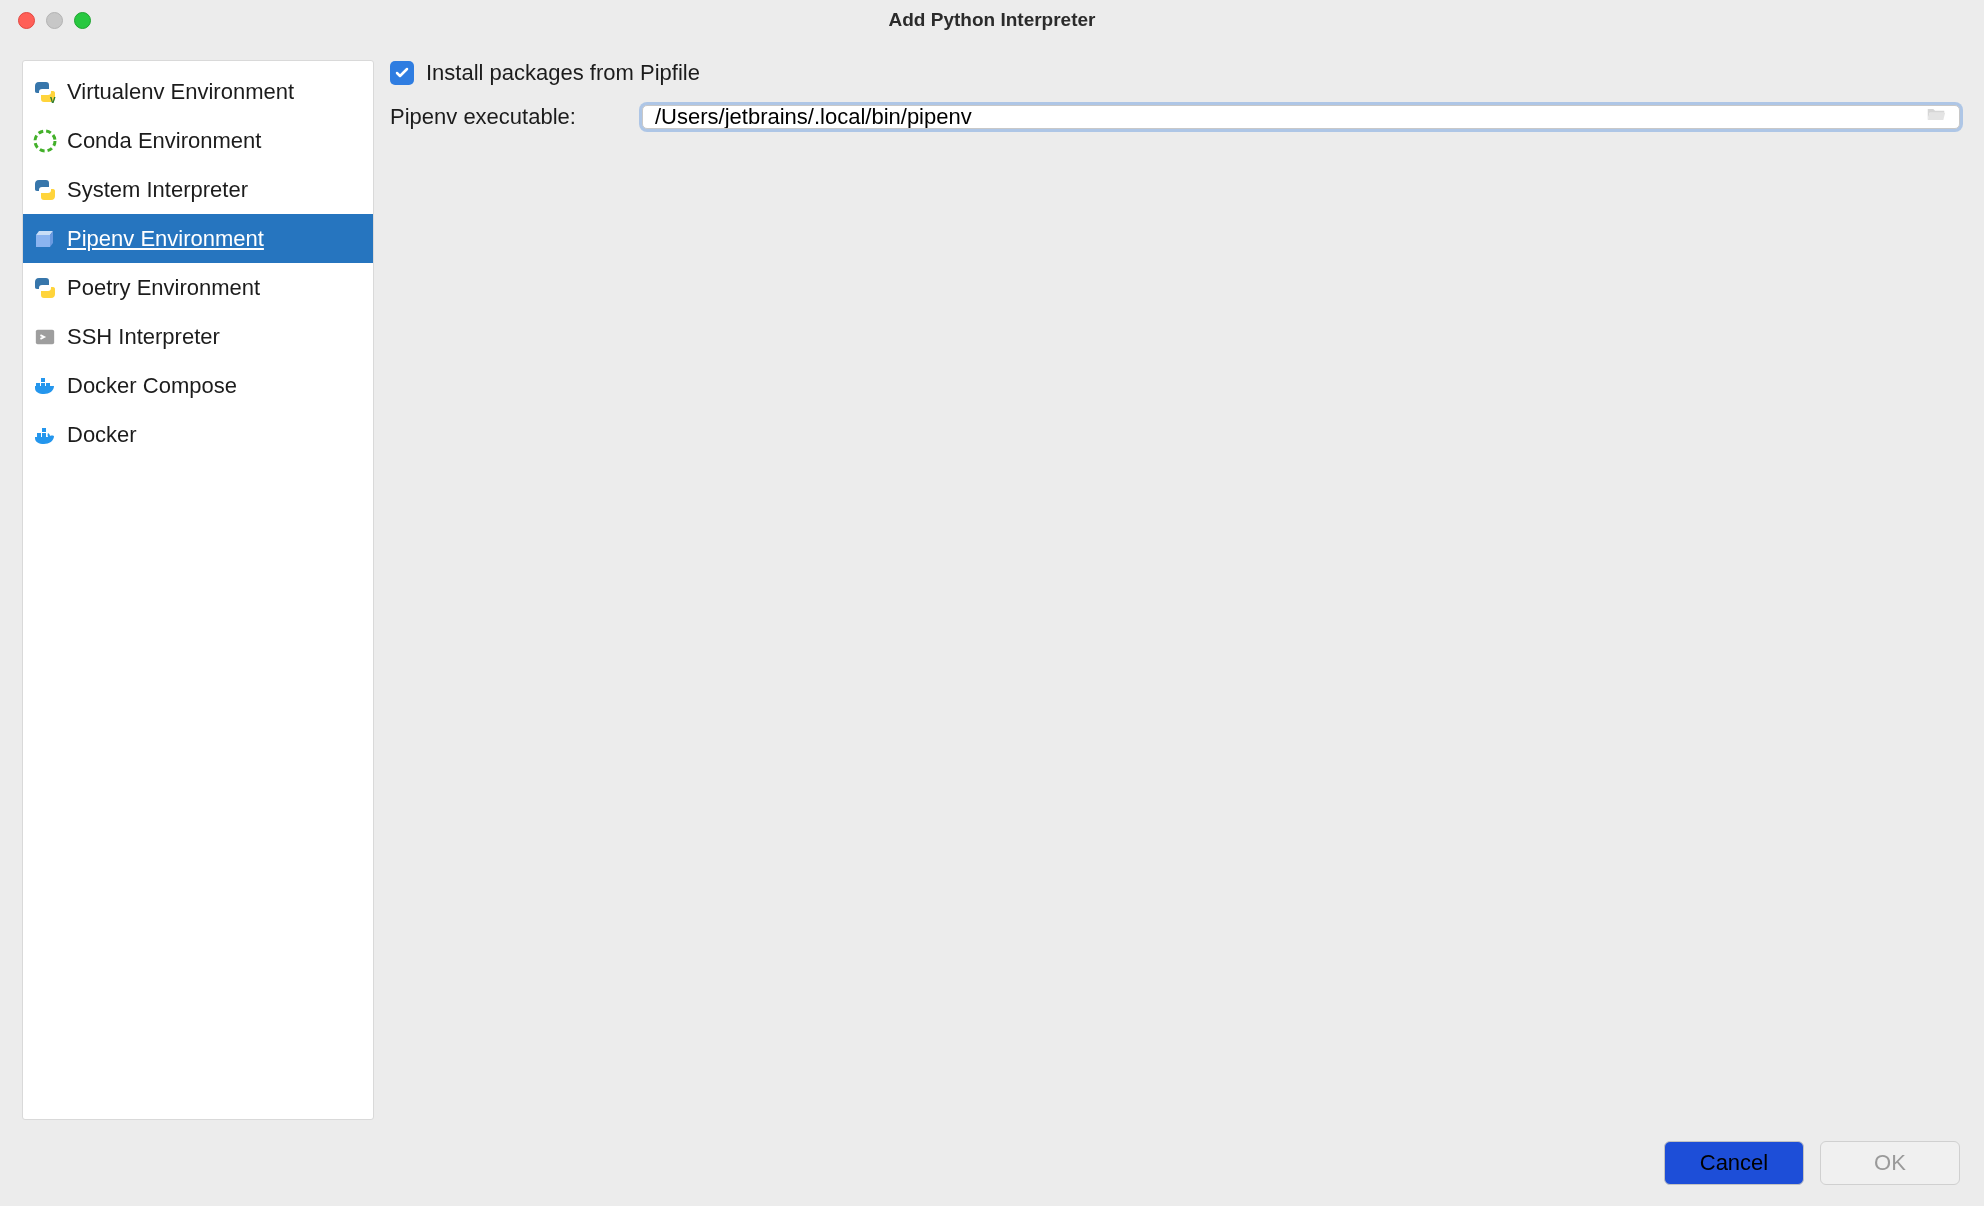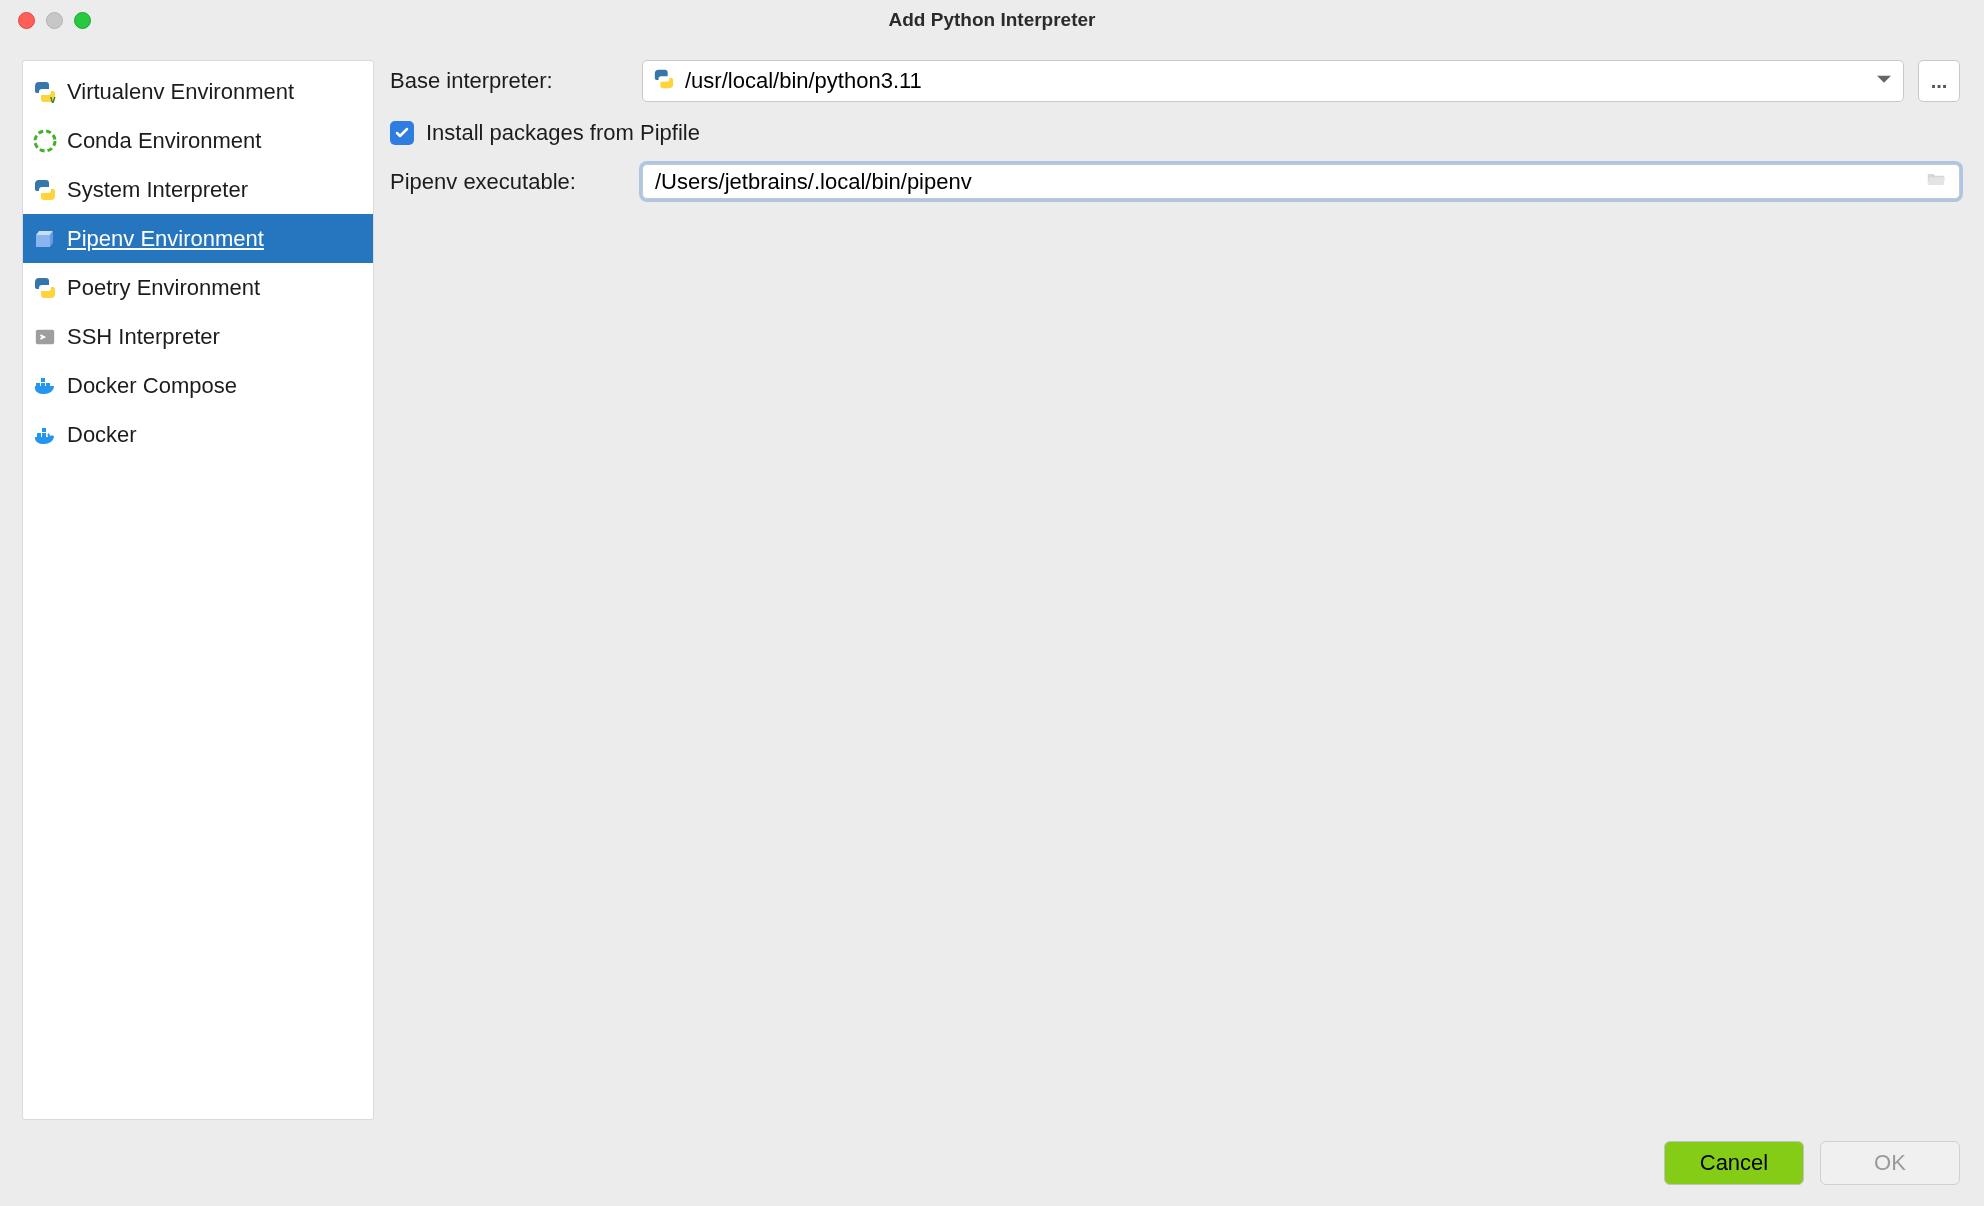--- a/index.html
+++ b/index.html
@@ -102,21 +102,21 @@
     display: flex; align-items: center; gap: 12px;
     font-size: 22px;
     color:#1c1c1c;
   }
   .chk {
     width: 24px; height: 24px; border-radius: 5px;
     background: #2f7de1;
     display:flex; align-items:center; justify-content:center;
   }
   .textfield-wrap {
-    flex: 1; height: 35px;
+    flex: 1; height: 24px;
     background:#fff;
     border: 1px solid #c8c8c8;
     border-radius: 5px;
     box-shadow: 0 0 0 3px rgba(60,130,220,0.35);
     display:flex; 
     padding: 0 12px;
     position: relative;
   }
   .textfield {
     flex:1; border:none; outline:none;
@@ -129,21 +129,21 @@
   }
   .button-bar {
     height: 86px;
     display:flex; align-items:center; justify-content:flex-end;
     gap: 16px; padding-right: 24px;
   }
   .btn {
     min-width: 140px; height: 44px;
     border-radius: 6px;
     border: 1px solid #c2c2c2;
-    background: #84cc16;
+    background: #1d4ed8;
     font-size: 22px;
     display:flex; align-items:center; justify-content:center;
     cursor: default;
   }
   .btn.primary-disabled {
     background:#f0f0f0; color:#9a9a9a; border-color:#d0d0d0;
   }
 </style>
 </head>
 <body>
@@ -247,38 +247,20 @@
                 <path d="M2 15c0 4 4 6 9 6s10-3 10-8c0 0-2-1-4 0 0-2-2-3-2-3s-1 2 0 4H2z" fill="#2496ed"></path>
               </svg>
           </span>
           <span>Docker</span>
         </div>
 
       </div>
 
       <div class="main">
 
-        <div class="form-row">
-          <div class="form-label">Base interpreter:</div>
-          <div class="combo">
-            <span>
-              <svg width="22" height="22" viewBox="0 0 24 24">
-                  <path d="M8 2h5c2 0 3 1 3 3v4H9c-2 0-3 1-3 3v1H4c-1.5 0-2-1-2-2V6c0-2 1-4 4-4h2z" fill="#3776ab"></path>
-                  <path d="M16 22h-5c-2 0-3-1-3-3v-4h7c2 0 3-1 3-3v-1h2c1.5 0 2 1 2 2v5c0 2-1 4-4 4h-2z" fill="#ffd43b"></path>
-                </svg>
-            </span>
-            <span style="font-size:22px">/usr/local/bin/python3.11</span>
-            <span class="arrow">
-              <svg width="14" height="14" viewBox="0 0 10 10">
-                  <path d="M0 2l5 5 5-5z" fill="#666"></path>
-                </svg>
-            </span>
-          </div>
-          <div class="ellipsis-btn">...</div>
-        </div>
 
         <div class="checkbox-row">
           <div class="chk">
             <svg width="16" height="16" viewBox="0 0 16 16">
                 <path d="M3 8l3 3 7-7" stroke="#fff" stroke-width="2.5" fill="none" stroke-linecap="round" stroke-linejoin="round"></path>
               </svg>
           </div>
           <span>Install packages from Pipfile</span>
         </div>
 

